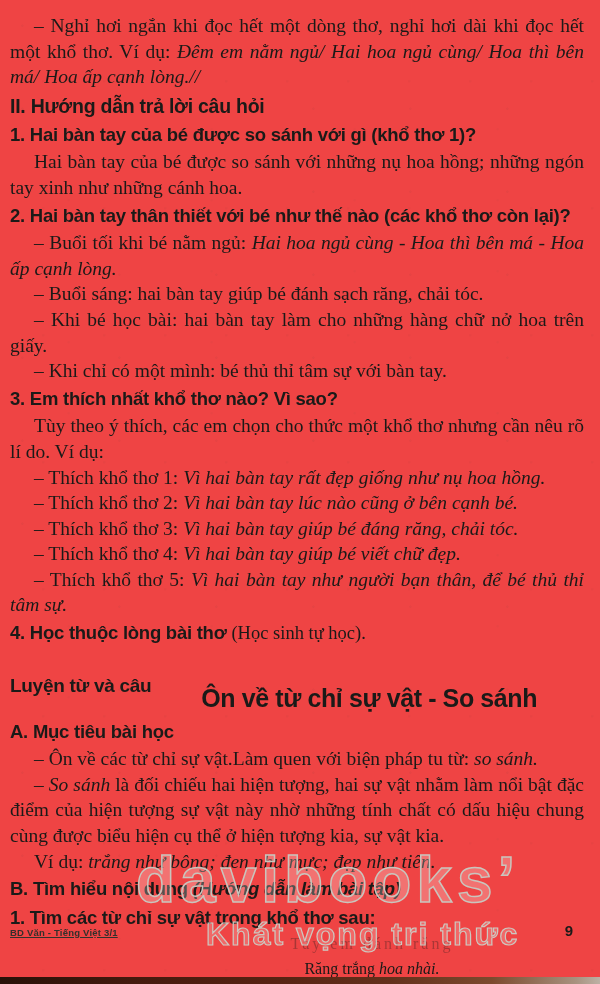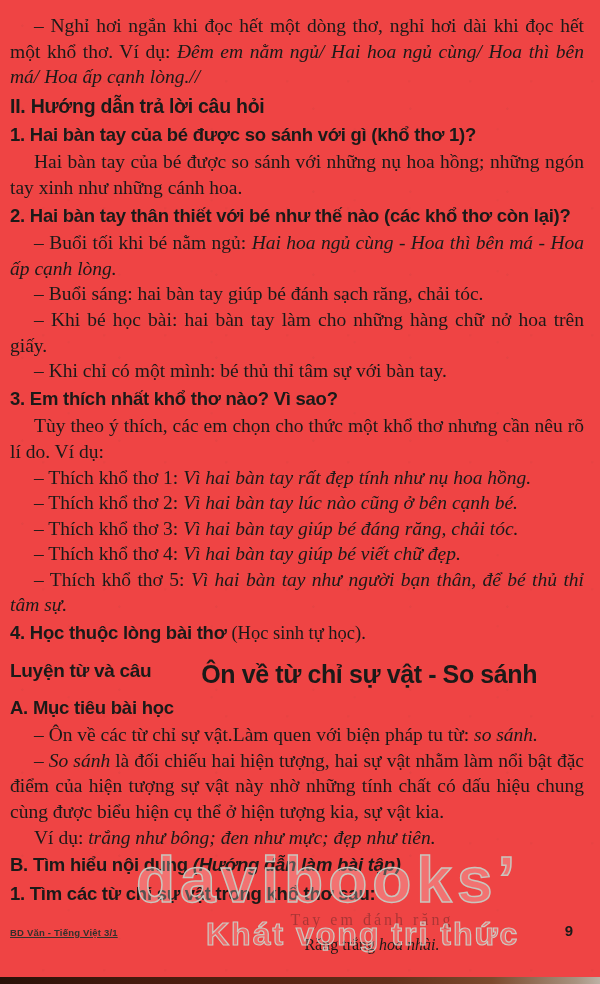--- a/index.html
+++ b/index.html
@@ -14,24 +14,24 @@
         background-size:97px 83px,61px 127px,143px 71px;}
   .content{position:absolute;left:10px;right:16px;top:13px;}
   .p{font-size:19.5px;line-height:25.6px;text-align:justify;margin:0;}
   .indent{text-indent:24px;}
   .h1{font-size:19.5px;line-height:26px;margin:3px 0 2px;}
   .h2{font-size:18.5px;line-height:25.6px;margin:2px 0 1px;}
   .run-n{font-family:"Liberation Serif",serif;font-weight:400;font-style:normal;}
   .run-i{font-family:"Liberation Serif",serif;font-style:italic;font-weight:400;}
   .run-b{font-family:"Liberation Sans",sans-serif;font-weight:700;letter-spacing:-0.25px;margin-top:42px;}
   .run-bi{font-family:"Liberation Sans",sans-serif;font-weight:700;font-style:italic;letter-spacing:-0.25px;}
-  .title-row{display:flex;align-items:flex-start;margin:13px 0 6px;}
+  .title-row{display:flex;align-items:center;margin:13px 0 6px;}
   .run-label{font-family:"Liberation Sans",sans-serif;font-weight:700;font-size:19px;letter-spacing:-0.3px;}
   .run-title{font-family:"Liberation Sans",sans-serif;font-weight:700;font-size:25px;
-             letter-spacing:-0.4px;margin-left:50px;white-space:nowrap;}
+             letter-spacing:-0.4px;margin-left:50px;white-space:nowrap;margin-top:24px;}
   .poem{font-size:16px;line-height:24px;margin:1px 0 0 150px;text-align:center;}
   .faded{opacity:0.33;letter-spacing:3px;}
   .watermark{position:absolute;left:0;top:0;width:100%;height:100%;pointer-events:none;}
   .wm1{position:absolute;left:136px;top:843px;font-family:"Liberation Sans",sans-serif;
        font-weight:700;font-size:64px;letter-spacing:5px;
        color:rgba(251,250,247,0.25);-webkit-text-stroke:1.5px #c9c5bd;}
   .wm2{position:absolute;left:206px;top:916px;font-family:"Liberation Sans",sans-serif;
        font-weight:700;font-size:32px;letter-spacing:2px;
        color:rgba(251,250,247,0.2);-webkit-text-stroke:1.2px #ccc8c0;}
   .footer-left{position:absolute;left:10px;top:927px;font-family:"Liberation Sans",sans-serif;
@@ -50,21 +50,21 @@
       <div class="h1"><span class="run-b">II. Hướng dẫn trả lời câu hỏi</span></div>
       <div class="h2"><span class="run-b">1. Hai bàn tay của bé được so sánh với gì (khổ thơ 1)?</span></div>
       <div class="p indent"><span class="run-n">Hai bàn tay của bé được so sánh với những nụ hoa hồng; những ngón tay xinh như những cánh hoa.</span></div>
       <div class="h2"><span class="run-b">2. Hai bàn tay thân thiết với bé như thế nào (các khổ thơ còn lại)?</span></div>
       <div class="p indent"><span class="run-n">– Buổi tối khi bé nằm ngủ: </span><span class="run-i">Hai hoa ngủ cùng - Hoa thì bên má - Hoa ấp cạnh lòng.</span></div>
       <div class="p indent"><span class="run-n">– Buổi sáng: hai bàn tay giúp bé đánh sạch răng, chải tóc.</span></div>
       <div class="p indent"><span class="run-n">– Khi bé học bài: hai bàn tay làm cho những hàng chữ nở hoa trên giấy.</span></div>
       <div class="p indent"><span class="run-n">– Khi chỉ có một mình: bé thủ thỉ tâm sự với bàn tay.</span></div>
       <div class="h2"><span class="run-b">3. Em thích nhất khổ thơ nào? Vì sao?</span></div>
       <div class="p indent"><span class="run-n">Tùy theo ý thích, các em chọn cho thức một khổ thơ nhưng cần nêu rõ lí do. Ví dụ:</span></div>
-      <div class="p indent"><span class="run-n">– Thích khổ thơ 1: </span><span class="run-i">Vì hai bàn tay rất đẹp tính như nụ hoa hồng.</span></div>
+      <div class="p indent"><span class="run-n">– Thích khổ thơ 1: </span><span class="run-i">Vì hai bàn tay rất đẹp giống như nụ hoa hồng.</span></div>
       <div class="p indent"><span class="run-n">– Thích khổ thơ 2: </span><span class="run-i">Vì hai bàn tay lúc nào cũng ở bên cạnh bé.</span></div>
       <div class="p indent"><span class="run-n">– Thích khổ thơ 3: </span><span class="run-i">Vì hai bàn tay giúp bé đáng răng, chải tóc.</span></div>
       <div class="p indent"><span class="run-n">– Thích khổ thơ 4: </span><span class="run-i">Vì hai bàn tay giúp bé viết chữ đẹp.</span></div>
       <div class="p indent"><span class="run-n">– Thích khổ thơ 5: </span><span class="run-i">Vì hai bàn tay như người bạn thân, để bé thủ thỉ tâm sự.</span></div>
       <div class="h2"><span class="run-b">4. Học thuộc lòng bài thơ </span><span class="run-n">(Học sinh tự học).</span></div>
       <div class="title-row">
         <span class="run-label">Luyện từ và câu</span>
         <span class="run-title">Ôn về từ chỉ sự vật - So sánh</span>
       </div>
       <div class="h2"><span class="run-b">A. Mục tiêu bài học</span></div>

